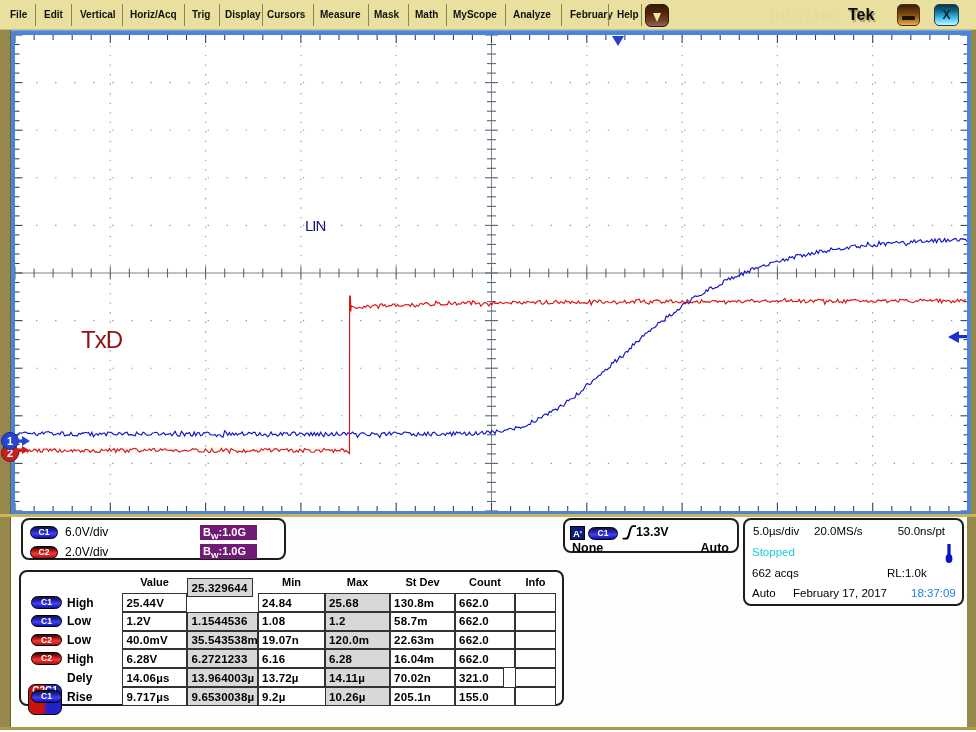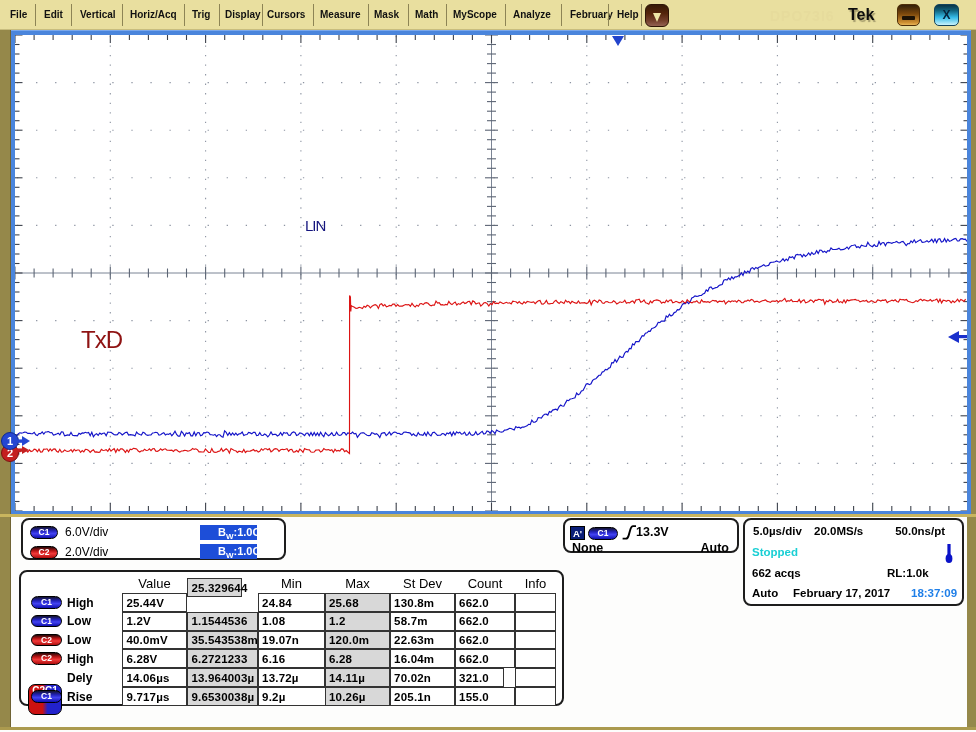--- a/index.html
+++ b/index.html
@@ -35,36 +35,36 @@
 .panel{position:absolute;background:#fff;border:2px solid #1d1d1d;border-radius:8px}
 .pill{position:absolute;width:31px;height:12.5px;border:1.5px solid #000;border-radius:7px;color:#fff;
  font-size:8.5px;font-weight:bold;text-align:center;line-height:10px}
 .pb{background:linear-gradient(180deg,#14142e 0%,#2222bb 35%,#4343f2 60%,#0f0fae 100%)}
 .pr{background:linear-gradient(180deg,#230808 0%,#bb1515 35%,#f23a3a 60%,#ae0f0f 100%)}
 .p21{background:linear-gradient(90deg,#cc1111 0%,#cc1111 42%,#2222cc 58%,#2222cc 100%);border:1.5px solid #000}
 
 #pset{left:10px;top:1px;width:265px;height:42px}
 #pset .t1{position:absolute;left:42px;top:5px;font-size:12px;font-weight:normal}
 #pset .t2{position:absolute;left:42px;top:25px;font-size:12px;font-weight:normal}
-.bwbox{position:absolute;left:177px;width:57px;height:15px;background:#1d4ed8;color:#fff;font-weight:bold;font-size:11px;line-height:14px;padding-left:18px}
+.bwbox{position:absolute;left:177px;width:57px;height:15px;background:#701a75;color:#fff;font-weight:bold;font-size:11px;line-height:14px;padding-left:3px}
 .bwbox sub{font-size:8px}
 
 #ptrig{left:552px;top:1px;width:176px;height:35px}
 #ptrig .abox{position:absolute;left:5px;top:6px;width:15px;height:14px;background:#0a1e78;border:1px solid #000;color:#fff;font-size:9.5px;font-weight:bold;text-align:center;line-height:13px}
 #ptrig .none{position:absolute;left:7px;top:21px;font-size:12.5px;font-weight:bold}
 #ptrig .auto{position:absolute;right:8px;top:21px;font-size:12.5px;font-weight:bold}
 #ptrig .lvl{position:absolute;left:71px;top:5px;font-size:12.5px;font-weight:bold}
 
-#phorz{left:732px;top:1px;width:221px;height:88px;font-size:11.5px;font-weight:bold}
+#phorz{left:732px;top:1px;width:221px;height:88px;font-size:11.5px;font-weight:normal}
 #phorz div{position:absolute;white-space:nowrap}
 .cyan{color:#19cfd4}
 .blue{color:#1f7fe8}
 
 #ptab{left:8px;top:53px;width:545px;height:136px}
-.th{position:absolute;top:4px;font-size:13px;font-weight:normal;text-align:center}
+.th{position:absolute;top:4px;font-size:11px;font-weight:bold;text-align:center}
 .cell{position:absolute;height:18.8px;border:1px solid #333;background:#fff;font-size:11.5px;font-weight:bold;padding:2.5px 0 0 3px;letter-spacing:0.2px}
 .cgray{background:#d8d8d8}
 .rlbl{position:absolute;font-size:12px;font-weight:bold}
 </style></head>
 <body>
 <div id="scr">
  <div id="menubar">
       <div class="mi" style="left:10px">File</div>
       <div class="mi" style="left:44px">Edit</div>
       <div class="mi" style="left:80px">Vertical</div>
@@ -492,21 +492,21 @@
         <div class="th" style="left:101px;width:65px">Value</div>
         <div class="th" style="left:166px;width:71px">Mean</div>
         <div class="th" style="left:237px;width:67px">Min</div>
         <div class="th" style="left:304px;width:65px">Max</div>
         <div class="th" style="left:369px;width:65px">St Dev</div>
         <div class="th" style="left:434px;width:60px">Count</div>
         <div class="th" style="left:494px;width:41px">Info</div>
         <div class="pill pb" style="left:10px;top:24.0px">C1</div>
         <div class="rlbl" style="left:46px;top:23.5px">High</div>
         <div class="cell" style="left:101.4px;top:21.0px;width:65.0px">25.44V</div>
-        <div class="cell cgray" style="left:166.4px;top:6px;width:55px">25.329644</div>
+        <div class="cell cgray" style="left:166.4px;top:6px;width:66px">25.329644</div>
         <div class="cell" style="left:237.1px;top:21.0px;width:66.9px">24.84</div>
         <div class="cell cgray" style="left:304.0px;top:21.0px;width:65.1px">25.68</div>
         <div class="cell" style="left:369.1px;top:21.0px;width:65.0px">130.8m</div>
         <div class="cell" style="left:434.1px;top:21.0px;width:59.9px">662.0</div>
         <div class="cell" style="left:494.0px;top:21.0px;width:41.0px"></div>
         <div class="pill pb" style="left:10px;top:42.8px">C1</div>
         <div class="rlbl" style="left:46px;top:42.3px">Low</div>
         <div class="cell" style="left:101.4px;top:39.8px;width:65.0px">1.2V</div>
         <div class="cell cgray" style="left:166.4px;top:39.8px;width:70.7px">1.1544536</div>
         <div class="cell" style="left:237.1px;top:39.8px;width:66.9px">1.08</div>

